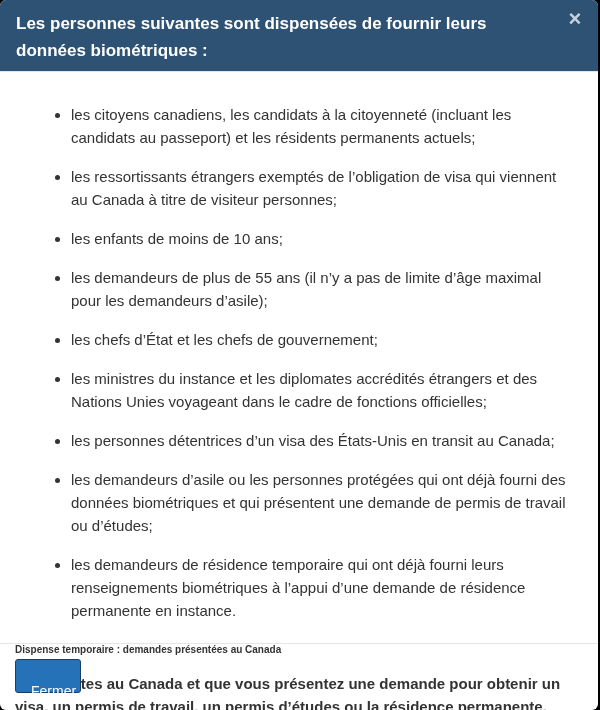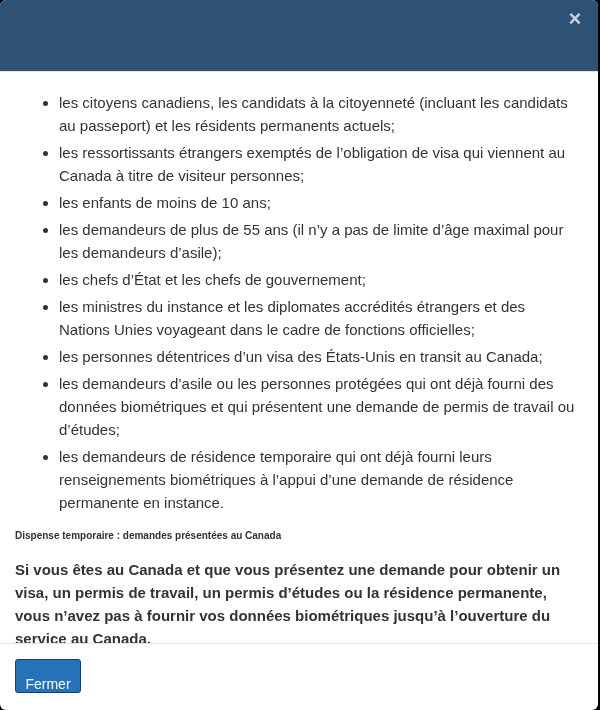--- a/index.html
+++ b/index.html
@@ -53,21 +53,21 @@
     .modal-body {
       padding: 15px 16px 0 15px;
       font-size: 15px;
       line-height: 23px;
     }
     .exempt-list {
       margin: 0 0 10px 0;
       padding-left: 40px;
     }
     .exempt-list li {
-      margin: 4px;
+      margin: 16px;
       padding: 0;
     }
     .section-title {
       margin: 0 0 11px 0;
       font-size: 10px;
       font-weight: bold;
       line-height: 23px;
     }
     .para {
       margin: 0;
@@ -90,28 +90,29 @@
       box-sizing: border-box;
       background: #2672b8;
       border: 1px solid #1a3e5f;
       border-radius: 3px;
       color: #ffffff;
       font-family: "Liberation Sans", sans-serif;
       font-size: 14px;
       line-height: 32px;
       text-align: center;
       cursor: pointer;
-      padding: 8px;
+      padding: 15px;
     }
   </style>
 </head>
 <body>
 
 <div class="modal">
   <div class="modal-header">
+    <h4 class="modal-title">Les personnes suivantes sont dispensées de fournir leurs données biométriques :</h4>
     <span class="close-btn">×</span>
   </div>
 
   <div class="modal-body">
     <ul class="exempt-list">
       <li>les citoyens canadiens, les candidats à la citoyenneté (incluant les candidats au passeport) et les résidents permanents actuels;</li>
       <li>les ressortissants étrangers exemptés de l’obligation de visa qui viennent au Canada à titre de visiteur personnes;</li>
       <li>les enfants de moins de 10 ans;</li>
       <li>les demandeurs de plus de 55 ans (il n’y a pas de limite d’âge maximal pour les demandeurs d’asile);</li>
       <li>les chefs d’État et les chefs de gouvernement;</li>

